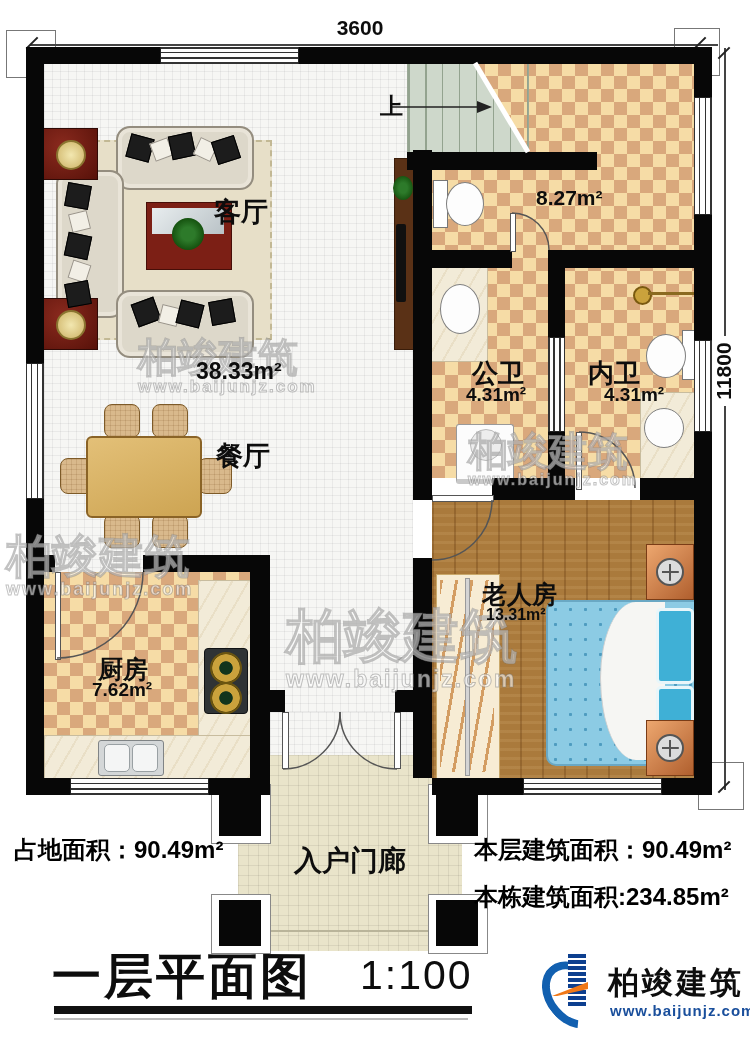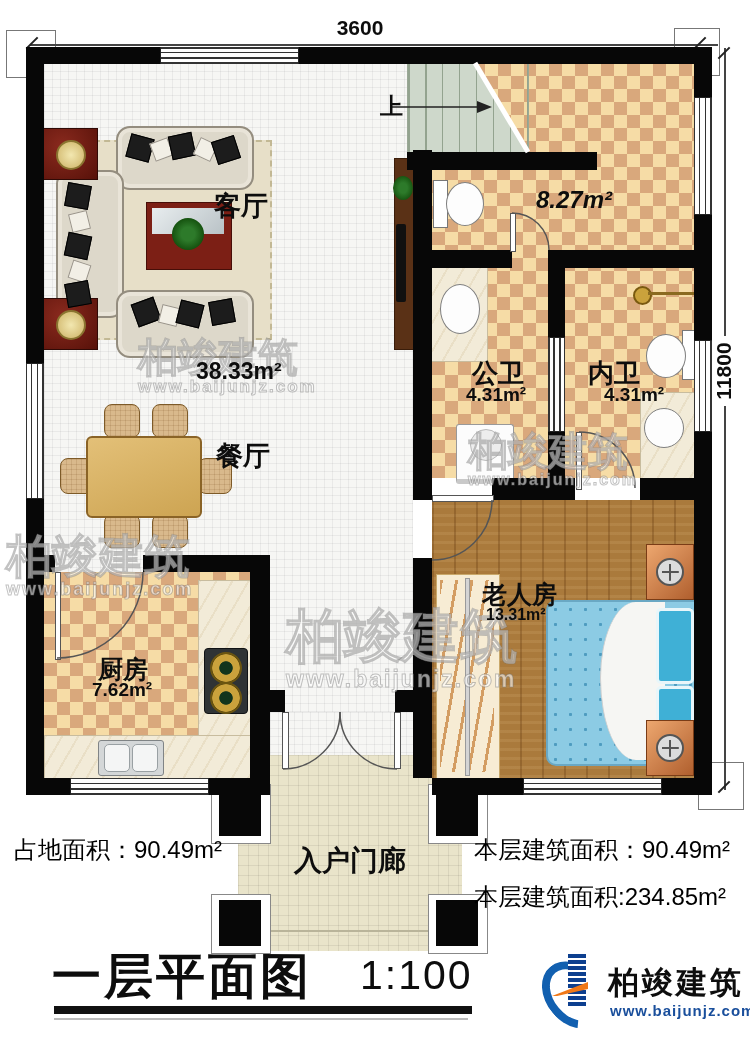--- a/index.html
+++ b/index.html
@@ -43,21 +43,21 @@
   .chair{position:absolute;width:34px;height:32px;background:#d9b98c;border:1.5px solid #7d5a28;border-radius:8px;z-index:9;
          background-image:linear-gradient(rgba(120,80,30,.15) 1px,transparent 1px),linear-gradient(90deg,rgba(120,80,30,.15) 1px,transparent 1px);background-size:5px 5px;}
   .lampcircle{position:absolute;border-radius:50%;background:radial-gradient(#f2e7b0,#cdb265);border:2px solid #8a7430;z-index:12;}
   .burner{position:absolute;width:28px;height:28px;border-radius:50%;border:2px solid #6b5510;
           background:radial-gradient(#12341c 32%,#caa23c 36% 68%,#4a3a10 72%);z-index:12;}
   .nstand{position:absolute;width:46px;height:54px;background:linear-gradient(135deg,#eda76f,#b05f2e);border:1.5px solid #7a3c16;z-index:11;}
   .nlamp{position:absolute;width:24px;height:24px;border-radius:50%;background:
          linear-gradient(#555 0 0) center/2px 70% no-repeat,
          linear-gradient(#555 0 0) center/70% 2px no-repeat,#dcdcdc;border:2px solid #555;z-index:12;}
   svg.overlay{position:absolute;left:0;top:0;z-index:35;pointer-events:none;}
-  .footer-text{position:absolute;z-index:70;font-weight:normal;font-size:24px;color:#000;white-space:nowrap;}
+  .footer-text{position:absolute;z-index:70;font-weight:bold;font-size:24px;color:#000;white-space:nowrap;}
 </style>
 </head>
 <body>
 
 <div id="canvas">
 
   <div class="tile-white" style="left:44px;top:63px;width:369px;height:715px;"></div>
   <div class="tile-white" style="left:270px;top:712px;width:162px;height:44px;"></div>
   <div class="checker" style="left:432px;top:63px;width:262px;height:415px;"></div>
   <div class="checker" style="left:44px;top:572px;width:206px;height:206px;"></div>
@@ -230,38 +230,38 @@
   </div>
   <div class="wm" style="left:468px;top:430px;font-size:40px;">
     <span>柏竣建筑</span>
     <span class="wm-site" style="font-size:16px;">www.baijunjz.com</span>
   </div>
   <div class="wm" style="left:286px;top:606px;font-size:58px;">
     <span>柏竣建筑</span>
     <span class="wm-site" style="font-size:23px;">www.baijunjz.com</span>
   </div>
 
-  <div class="rlabel" style="left:214px;top:188px;font-size:27px;">客厅</div>
+  <div class="rlabel" style="left:214px;top:194px;font-size:27px;">客厅</div>
   <div class="rlabel" style="left:196px;top:358px;font-size:23px;">38.33m²</div>
   <div class="rlabel" style="left:216px;top:438px;font-size:27px;">餐厅</div>
   <div class="rlabel" style="left:98px;top:653px;font-size:25px;">厨房</div>
   <div class="rlabel" style="left:92px;top:679px;font-size:19px;">7.62m²</div>
-  <div class="rlabel" style="left:536px;top:186px;font-size:24px;font-style:italic;">8.27m²</div>
+  <div class="rlabel" style="left:536px;top:186px;font-size:21px;">8.27m²</div>
   <div class="rlabel" style="left:472px;top:356px;font-size:26px;">公卫</div>
   <div class="rlabel" style="left:466px;top:384px;font-size:19px;">4.31m²</div>
   <div class="rlabel" style="left:588px;top:356px;font-size:26px;">内卫</div>
   <div class="rlabel" style="left:604px;top:384px;font-size:19px;">4.31m²</div>
   <div class="rlabel" style="left:482px;top:578px;font-size:25px;">老人房</div>
   <div class="rlabel" style="left:486px;top:606px;font-size:16px;">13.31m²</div>
   <div class="rlabel" style="left:380px;top:91px;font-size:23px;">上</div>
   <div class="rlabel" style="left:294px;top:842px;font-size:28px;">入户门廊</div>
 
   <div class="footer-text" style="left:14px;top:834px;">占地面积：90.49m²</div>
   <div class="footer-text" style="left:474px;top:834px;">本层建筑面积：90.49m²</div>
-  <div class="footer-text" style="left:474px;top:881px;">本层建筑面积:234.85m²</div>
+  <div class="footer-text" style="left:474px;top:881px;">本栋建筑面积:234.85m²</div>
 
   <div class="rlabel" style="left:52px;top:944px;font-size:49px;letter-spacing:3px;">一层平面图</div>
   <div class="rlabel" style="left:360px;top:952px;font-size:41px;font-weight:normal;letter-spacing:2px;">1:100</div>
   <div class="abs" style="left:54px;top:1006px;width:418px;height:8px;background:#111;z-index:60;"></div>
   <div class="abs" style="left:54px;top:1018px;width:414px;height:2px;background:#bbb;z-index:60;"></div>
 
   <div class="abs" style="left:546px;top:952px;width:200px;height:80px;z-index:70;">
     <div style="position:absolute;left:0;top:6px;width:40px;height:58px;border:8px solid #1260b0;border-right-color:transparent;border-bottom-color:transparent;border-radius:50%;transform:rotate(-40deg);"></div>
     <div style="position:absolute;left:22px;top:2px;width:18px;height:54px;background:repeating-linear-gradient(#0d3f8f 0 4px,#ffffff 4px 6px),#0d3f8f;"></div>
     <div style="position:absolute;left:6px;top:30px;width:36px;height:14px;background:#f07818;clip-path:polygon(0 100%,100% 0,100% 50%,14% 100%);"></div>

